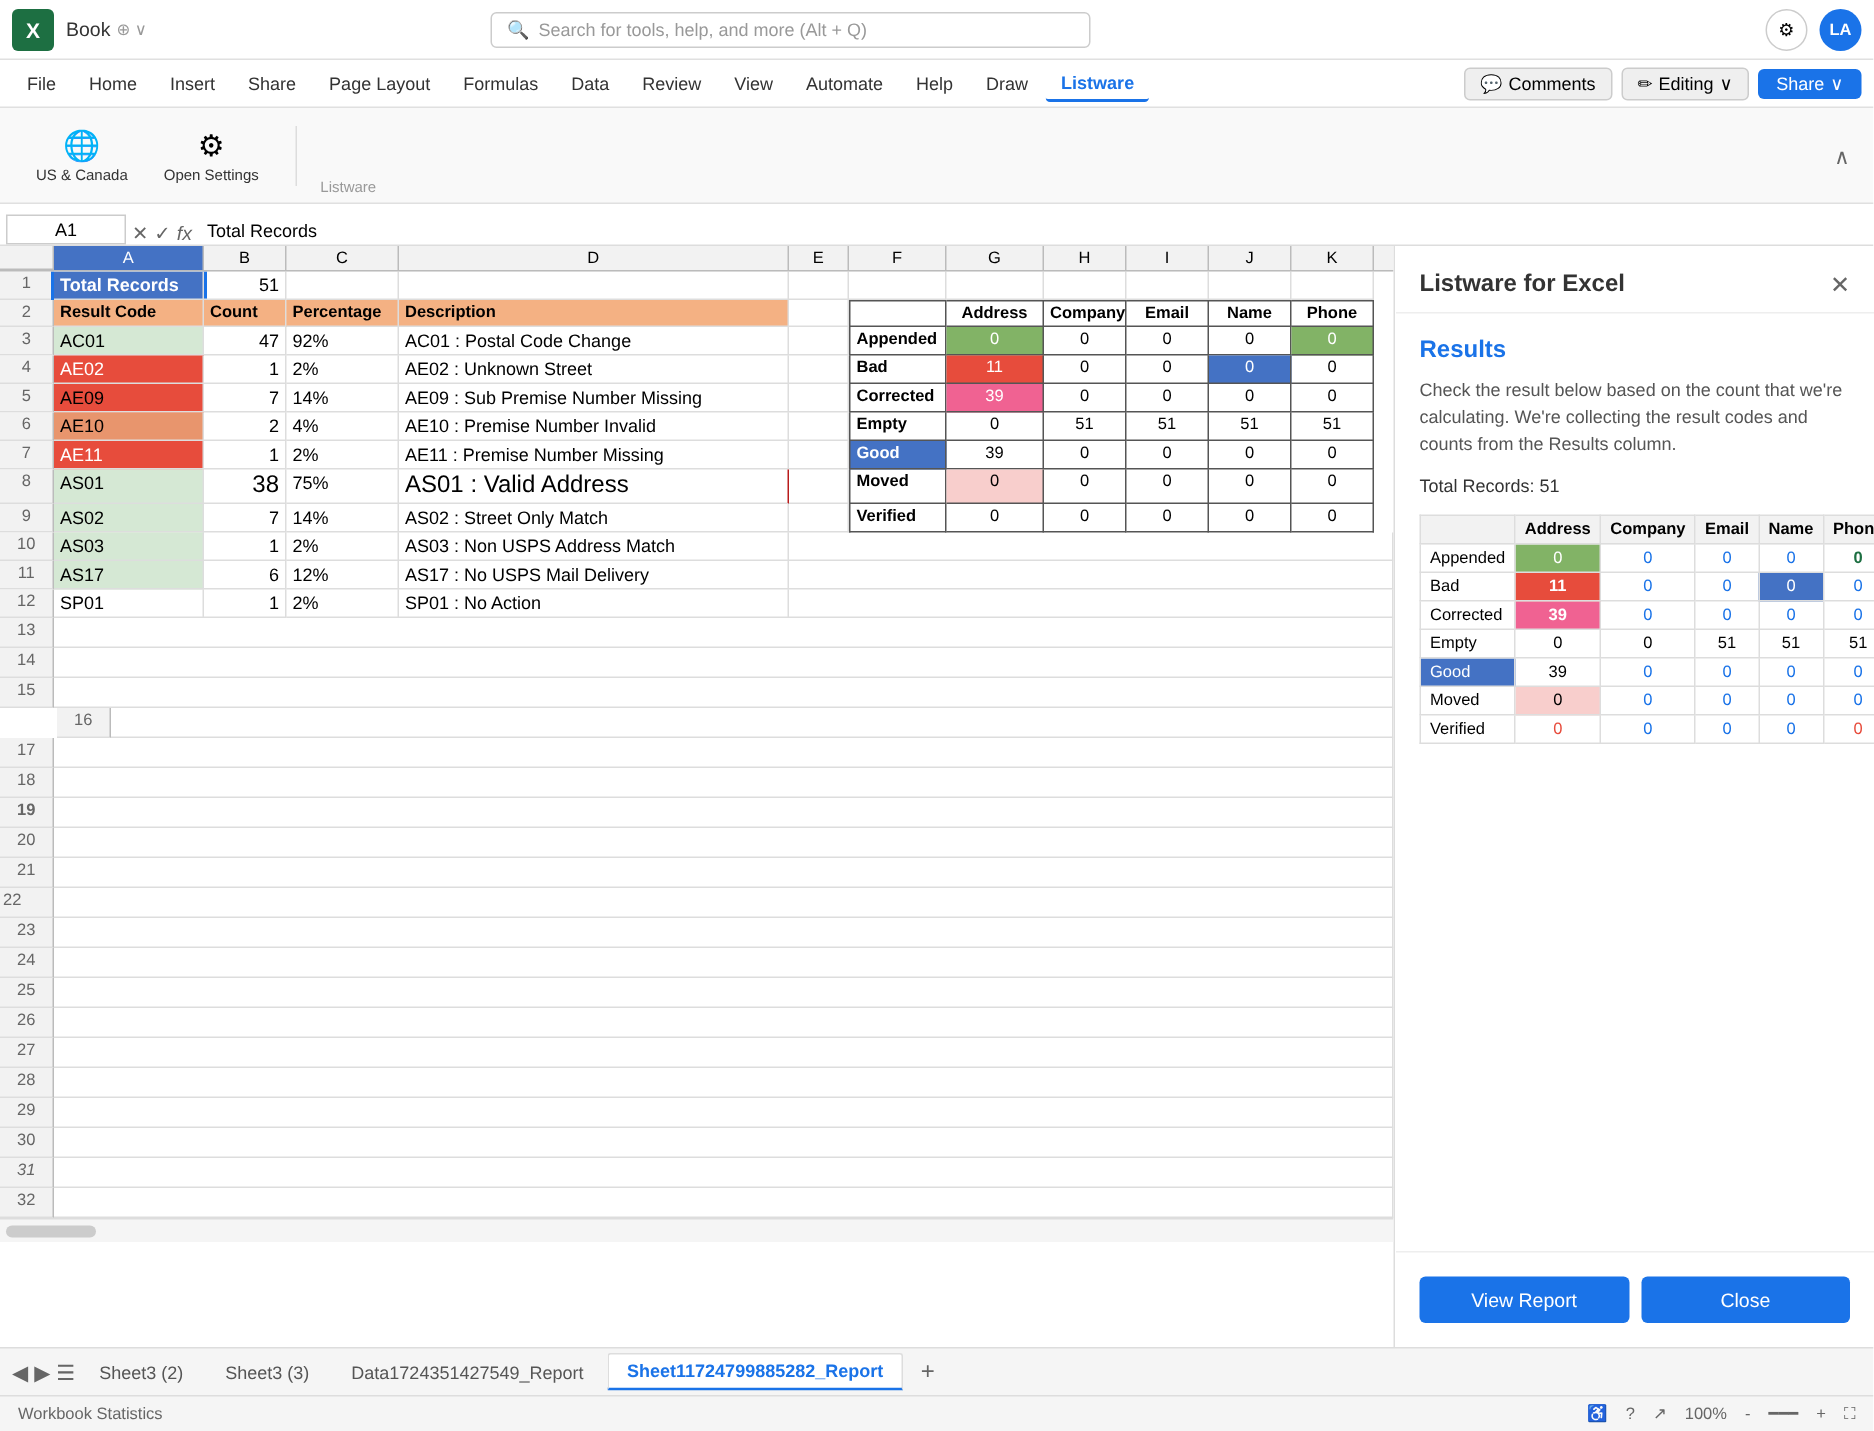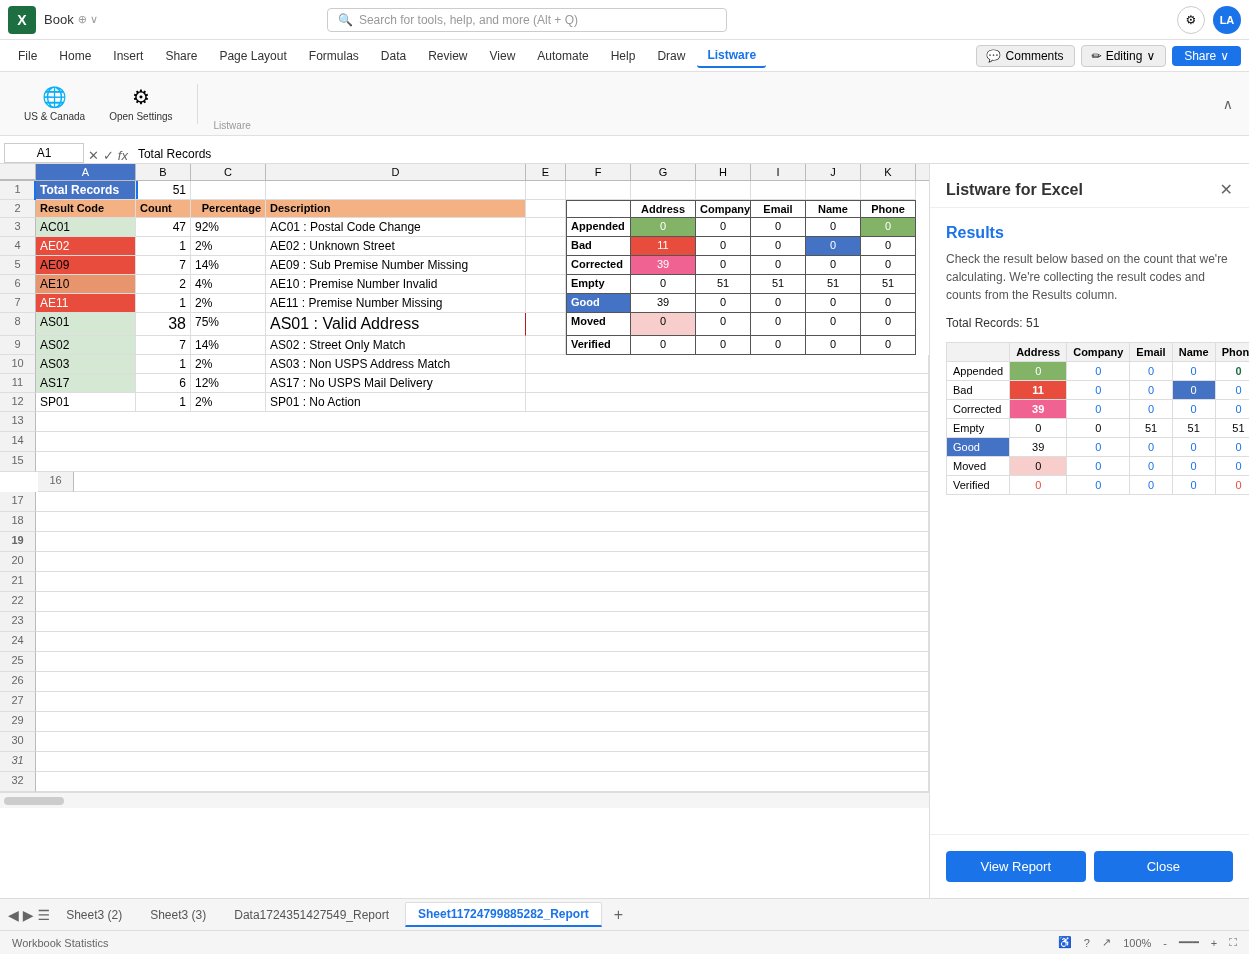--- a/index.html
+++ b/index.html
@@ -216,21 +216,21 @@
       <div style="width:55px;min-width:55px;border-right:1px solid #ddd;border-bottom:1px solid #ddd;"></div>
       <div style="width:55px;min-width:55px;border-right:1px solid #ddd;border-bottom:1px solid #ddd;"></div>
       <div style="width:55px;min-width:55px;border-right:1px solid #ddd;border-bottom:1px solid #ddd;"></div>
       <div style="width:55px;min-width:55px;border-right:1px solid #ddd;border-bottom:1px solid #ddd;"></div>
     </div>
 
     <div style="display:flex;">
       <div style="width:36px;min-width:36px;background:#f2f2f2;border-right:1px solid #bbb;border-bottom:1px solid #ddd;text-align:center;font-size:11px;color:#666;padding:2px;">2</div>
       <div style="width:100px;min-width:100px;border-right:1px solid #ddd;border-bottom:1px solid #ddd;padding:2px 4px;font-size:11px;font-weight:bold;background:#f4b183;">Result Code</div>
       <div style="width:55px;min-width:55px;border-right:1px solid #ddd;border-bottom:1px solid #ddd;padding:2px 4px;font-size:11px;font-weight:bold;background:#f4b183;">Count</div>
-      <div style="width:75px;min-width:75px;border-right:1px solid #ddd;border-bottom:1px solid #ddd;padding:2px 4px;font-size:11px;font-weight:bold;background:#f4b183;text-align:right;">Percentage</div>
+      <div style="width:75px;min-width:75px;border-right:1px solid #ddd;border-bottom:1px solid #ddd;padding:2px 4px;font-size:11px;font-weight:bold;background:#f4b183;">Percentage</div>
       <div style="width:260px;min-width:260px;border-right:1px solid #ddd;border-bottom:1px solid #ddd;padding:2px 4px;font-size:11px;font-weight:bold;background:#f4b183;">Description</div>
       <div style="width:40px;min-width:40px;border-right:1px solid #ddd;border-bottom:1px solid #ddd;"></div>
 
       <div style="width:65px;min-width:65px;border-right:1px solid #555;border-bottom:1px solid #555;border-top:1px solid #555;border-left:1px solid #555;padding:2px 4px;font-size:11px;background:#fff;"></div>
       <div style="width:65px;min-width:65px;border-right:1px solid #555;border-bottom:1px solid #555;border-top:1px solid #555;padding:2px 4px;font-size:11px;font-weight:600;text-align:center;">Address</div>
       <div style="width:55px;min-width:55px;border-right:1px solid #555;border-bottom:1px solid #555;border-top:1px solid #555;padding:2px 4px;font-size:11px;font-weight:600;text-align:center;">Company</div>
       <div style="width:55px;min-width:55px;border-right:1px solid #555;border-bottom:1px solid #555;border-top:1px solid #555;padding:2px 4px;font-size:11px;font-weight:600;text-align:center;">Email</div>
       <div style="width:55px;min-width:55px;border-right:1px solid #555;border-bottom:1px solid #555;border-top:1px solid #555;padding:2px 4px;font-size:11px;font-weight:600;text-align:center;">Name</div>
       <div style="width:55px;min-width:55px;border-right:1px solid #555;border-bottom:1px solid #555;border-top:1px solid #555;padding:2px 4px;font-size:11px;font-weight:600;text-align:center;">Phone</div>
     </div>
@@ -398,41 +398,45 @@
     </div>
         <div style="display: flex;">
       <div style="width:36px;min-width:36px;background:#f2f2f2;border-right:1px solid #bbb;border-bottom:1px solid #ddd;text-align:center;font-size:11px;color:#666;padding:2px;">20</div>
       <div style="flex:1;border-right:1px solid #ddd;border-bottom:1px solid #ddd;min-height:20px;"></div>
     </div>
         <div style="display: flex;">
       <div style="width:36px;min-width:36px;background:#f2f2f2;border-right:1px solid #bbb;border-bottom:1px solid #ddd;text-align:center;font-size:11px;color:#666;padding:2px;">21</div>
       <div style="flex:1;border-right:1px solid #ddd;border-bottom:1px solid #ddd;min-height:20px;"></div>
     </div>
         <div style="display: flex;">
-      <div style="width:24px;min-width:36px;background:#f2f2f2;border-right:1px solid #bbb;border-bottom:1px solid #ddd;text-align:center;font-size:11px;color:#666;padding:2px;">22</div>
+      <div style="width:24px;min-width:36px;background:#f2f2f2;border-right:1px solid #bbb;border-bottom:1px solid #ddd;font-size:11px;color:#666;padding:2px;">22</div>
       <div style="flex:1;border-right:1px solid #ddd;border-bottom:1px solid #ddd;min-height:20px;"></div>
     </div>
         <div style="display: flex;">
       <div style="width:36px;min-width:36px;background:#f2f2f2;border-right:1px solid #bbb;border-bottom:1px solid #ddd;text-align:center;font-size:11px;color:#666;padding:2px;">23</div>
       <div style="flex:1;border-right:1px solid #ddd;border-bottom:1px solid #ddd;min-height:20px;"></div>
     </div>
         <div style="display: flex;">
       <div style="width:36px;min-width:36px;background:#f2f2f2;border-right:1px solid #bbb;border-bottom:1px solid #ddd;text-align:center;font-size:11px;color:#666;padding:2px;">24</div>
       <div style="flex:1;border-right:1px solid #ddd;border-bottom:1px solid #ddd;min-height:20px;"></div>
     </div>
         <div style="display: flex;">
       <div style="width:36px;min-width:36px;background:#f2f2f2;border-right:1px solid #bbb;border-bottom:1px solid #ddd;text-align:center;font-size:11px;color:#666;padding:2px;">25</div>
       <div style="flex:1;border-right:1px solid #ddd;border-bottom:1px solid #ddd;min-height:20px;"></div>
     </div>
         <div style="display: flex;">
       <div style="width:36px;min-width:36px;background:#f2f2f2;border-right:1px solid #bbb;border-bottom:1px solid #ddd;text-align:center;font-size:11px;color:#666;padding:2px;">26</div>
       <div style="flex:1;border-right:1px solid #ddd;border-bottom:1px solid #ddd;min-height:20px;"></div>
     </div>
         <div style="display: flex;">
       <div style="width:36px;min-width:36px;background:#f2f2f2;border-right:1px solid #bbb;border-bottom:1px solid #ddd;text-align:center;font-size:11px;color:#666;padding:2px;">27</div>
+      <div style="flex:1;border-right:1px solid #ddd;border-bottom:1px solid #ddd;min-height:20px;"></div>
+    </div>
+        <div style="display: flex;">
+      <div style="width:36px;min-width:36px;background:#f2f2f2;border-right:1px solid #bbb;border-bottom:1px solid #ddd;text-align:center;font-size:11px;color:#666;padding:2px;">28</div>
       <div style="flex:1;border-right:1px solid #ddd;border-bottom:1px solid #ddd;min-height:20px;"></div>
     </div>
         <div style="display: flex;">
       <div style="width:36px;min-width:36px;background:#f2f2f2;border-right:1px solid #bbb;border-bottom:1px solid #ddd;text-align:center;font-size:11px;color:#666;padding:2px;">29</div>
       <div style="flex:1;border-right:1px solid #ddd;border-bottom:1px solid #ddd;min-height:20px;"></div>
     </div>
         <div style="display: flex;">
       <div style="width:36px;min-width:36px;background:#f2f2f2;border-right:1px solid #bbb;border-bottom:1px solid #ddd;text-align:center;font-size:11px;color:#666;padding:2px;">30</div>
       <div style="flex:1;border-right:1px solid #ddd;border-bottom:1px solid #ddd;min-height:20px;"></div>
     </div>

